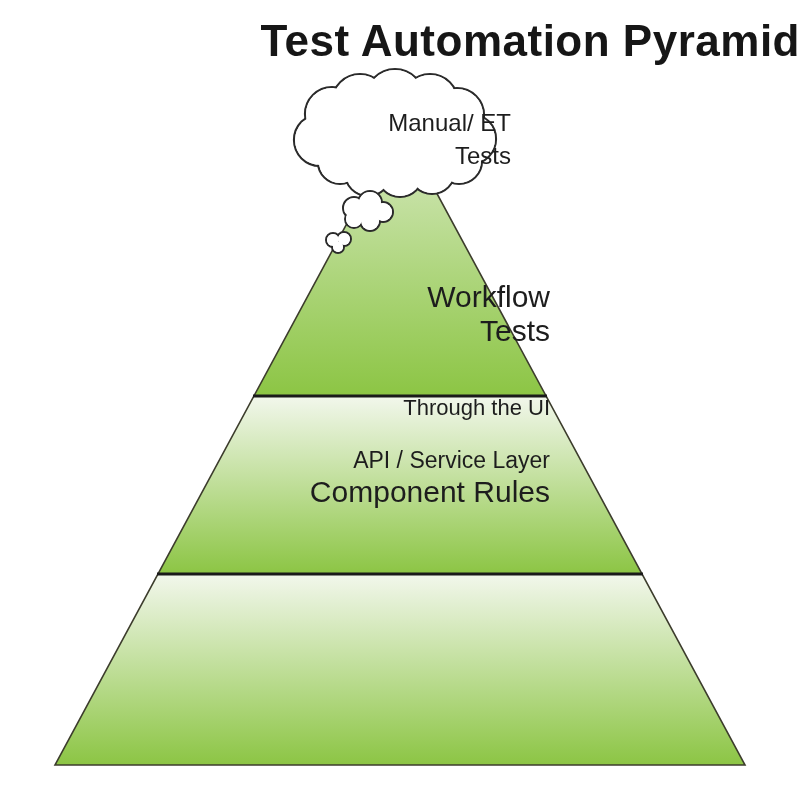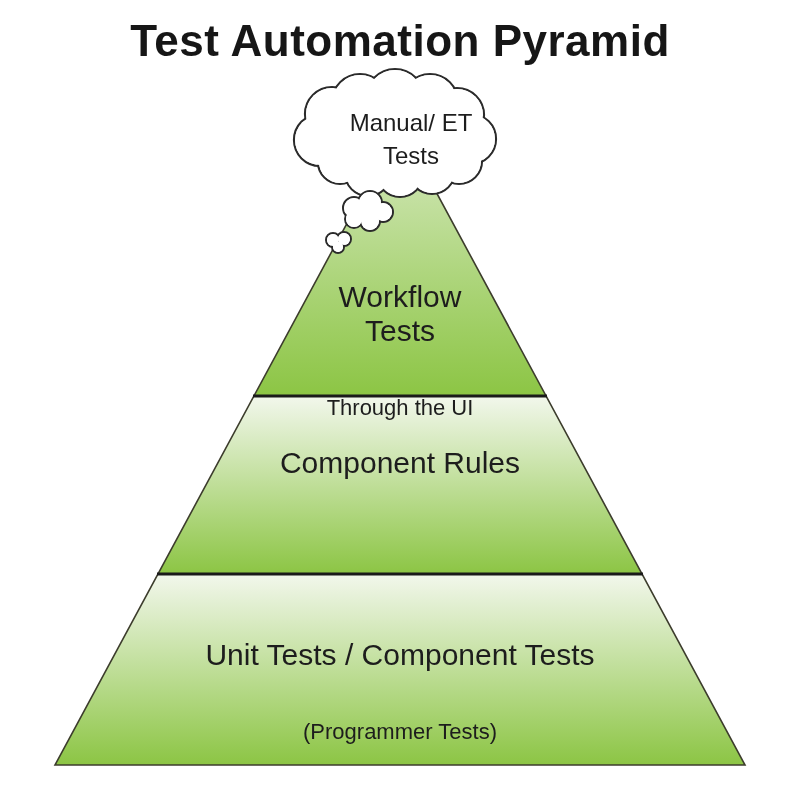--- a/index.html
+++ b/index.html
@@ -15,21 +15,21 @@
     background: #ffffff;
     overflow: hidden;
   }
   .stage svg {
     position: absolute;
     left: 0;
     top: 0;
   }
   .txt {
     position: absolute;
-    text-align: center;
+    text-align: right;
     color: #1d1d1d;
     z-index: 5;
   }
   .title {
     left: 0;
     right: 0;
     top: 16px;
     font-size: 44px;
     font-weight: bold;
     letter-spacing: 0.5px;
@@ -150,21 +150,18 @@
     <div>Tests</div>
   </div>
 
   <div class="txt tier1-label">
     <div class="ln-lg">Workflow</div>
     <div class="ln-lg">Tests</div>
     <div class="ln-sm">Through the UI</div>
   </div>
 
   <div class="txt tier2-label">
+    <div class="ln-md">API / Service Layer</div>
     <div class="ln-lg">Component Rules</div>
   </div>
 
-  <div class="txt tier3-label">
-    <div class="ln-lg">Unit Tests / Component Tests</div>
-    <div class="ln-sm">(Programmer Tests)</div>
-  </div>
 
 </div>
 
 </body></html>

